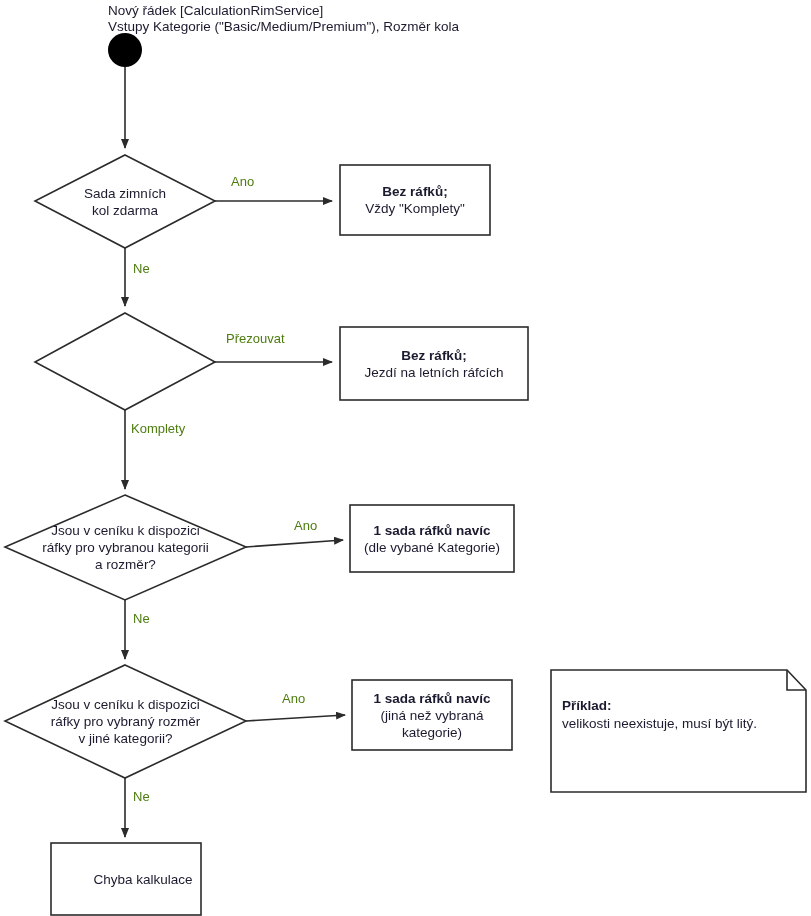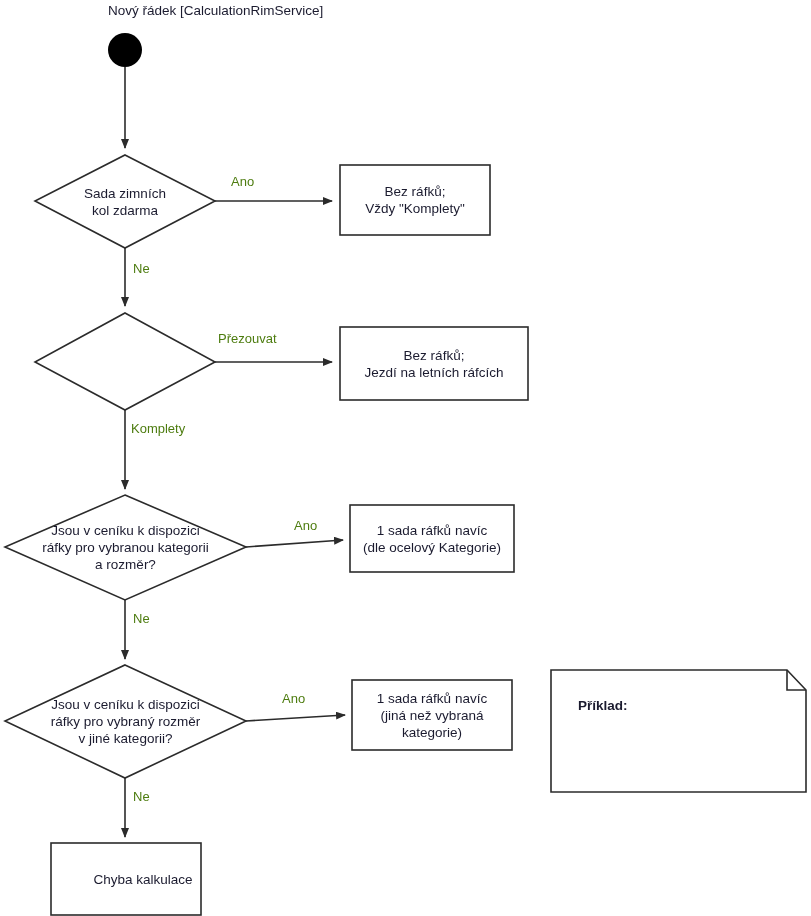--- a/index.html
+++ b/index.html
@@ -30,21 +30,21 @@
     align-items: center;
     justify-content: center;
     text-align: left;
     font-size: 13.5px;
     line-height: 17px;
     color: #1b1b2f;
     pointer-events: none;
     white-space: nowrap;
   }
   .node-text .bold {
-    font-weight: normal;
+    font-weight: bold;
   }
   .edge-label {
     position: absolute;
     font-size: 13px;
     line-height: 15px;
     color: #4d7c0f;
     white-space: nowrap;
   }
   .header-text {
     position: absolute;
@@ -55,21 +55,20 @@
   }
   .note-text {
     position: absolute;
     font-size: 13.5px;
     line-height: 18px;
     color: #1b1b2f;
     text-align: left;
   }
   .note-text .bold {
     font-weight: bold;
-    margin-left: 16px;
   }
 </style>
 </head>
 <body>
 
 <div id="canvas">
 
   <svg id="flow-svg" viewBox="0 0 811 916" xmlns="http://www.w3.org/2000/svg">
     <defs>
       <marker id="arrow" markerWidth="10" markerHeight="8" refX="9" refY="4" orient="auto" markerUnits="userSpaceOnUse">
@@ -113,20 +112,21 @@
 
     <line x1="125" y1="778" x2="125" y2="837" stroke="#2b2b2b" stroke-width="1.6" marker-end="url(#arrow)"></line>
 
     <rect x="51" y="843" width="150" height="72" fill="#ffffff" stroke="#2b2b2b" stroke-width="1.6"></rect>
 
     <path d="M551,670 L787,670 L806,690 L806,792 L551,792 Z" fill="#ffffff" stroke="#2b2b2b" stroke-width="1.6" stroke-linejoin="miter"></path>
     <path d="M787,670 L787,690 L806,690" fill="none" stroke="#2b2b2b" stroke-width="1.6"></path>
   </svg>
 
   <div class="header-text" style="left:108px; top:2px;">Nový řádek [CalculationRimService]</div>
+  <div class="header-text" style="left:108px; top:18px;">Vstupy Kategorie ("Basic/Medium/Premium"), Rozměr kola</div>
 
   <div class="node-text" style="left:35px; top:155px; width:180px; height:93px;">
     <span>Sada zimních</span>
     <span>kol zdarma</span>
   </div>
 
   <div class="node-text" style="left:340px; top:165px; width:150px; height:70px;">
     <span class="bold">Bez ráfků;</span>
     <span>Vždy "Komplety"</span>
   </div>
@@ -138,21 +138,21 @@
   </div>
 
   <div class="node-text" style="left:5px; top:495px; width:241px; height:105px;">
     <span>Jsou v ceníku k dispozici</span>
     <span>ráfky pro vybranou kategorii</span>
     <span>a rozměr?</span>
   </div>
 
   <div class="node-text" style="left:350px; top:505px; width:164px; height:67px;">
     <span class="bold">1 sada ráfků navíc</span>
-    <span>(dle ocelový Kategorie)</span>
+    <span>(dle vybané Kategorie)</span>
   </div>
 
   <div class="node-text" style="left:5px; top:665px; width:241px; height:113px;">
     <span>Jsou v ceníku k dispozici</span>
     <span>ráfky pro vybraný rozměr</span>
     <span>v jiné kategorii?</span>
   </div>
 
   <div class="node-text" style="left:352px; top:680px; width:160px; height:70px;">
     <span class="bold">1 sada ráfků navíc</span>
@@ -160,26 +160,27 @@
     <span>kategorie)</span>
   </div>
 
   <div class="node-text" style="left:68px; top:843px; width:150px; height:72px;">
     <span>Chyba kalkulace</span>
   </div>
 
   <div class="edge-label" style="left:231px; top:174px;">Ano</div>
   <div class="edge-label" style="left:133px; top:261px;">Ne</div>
 
-  <div class="edge-label" style="left:218px; top:331px;">Přezouvat</div>
+  <div class="edge-label" style="left:226px; top:331px;">Přezouvat</div>
   <div class="edge-label" style="left:131px; top:421px;text-align:right;">Komplety</div>
 
   <div class="edge-label" style="left:294px; top:518px;">Ano</div>
   <div class="edge-label" style="left:133px; top:611px;">Ne</div>
 
   <div class="edge-label" style="left:282px; top:691px;">Ano</div>
   <div class="edge-label" style="left:133px; top:789px;">Ne</div>
 
   <div class="note-text" style="left:562px; top:697px; width:235px;">
     <div class="bold">Příklad:</div>
+    <div>velikosti neexistuje, musí být litý.</div>
   </div>
 
 </div>
 
 </body></html>

